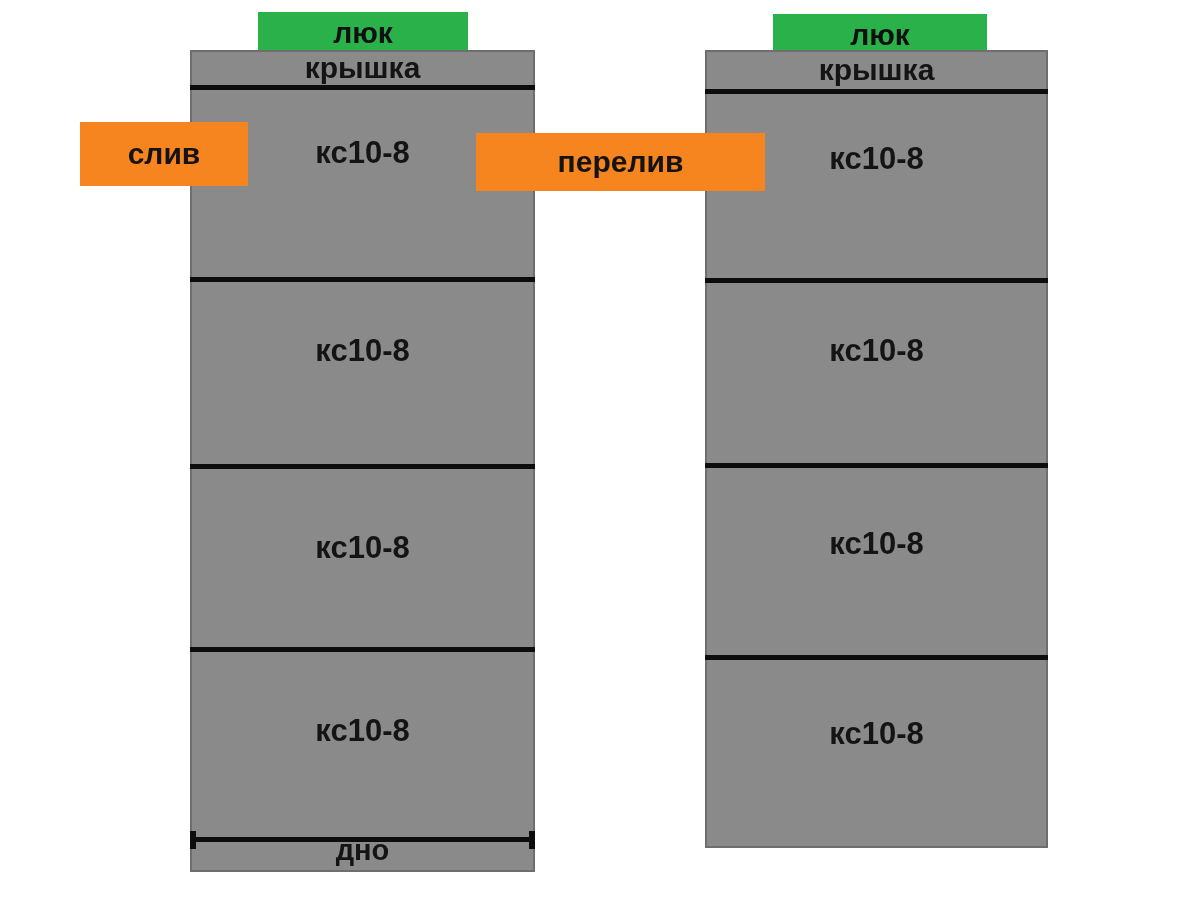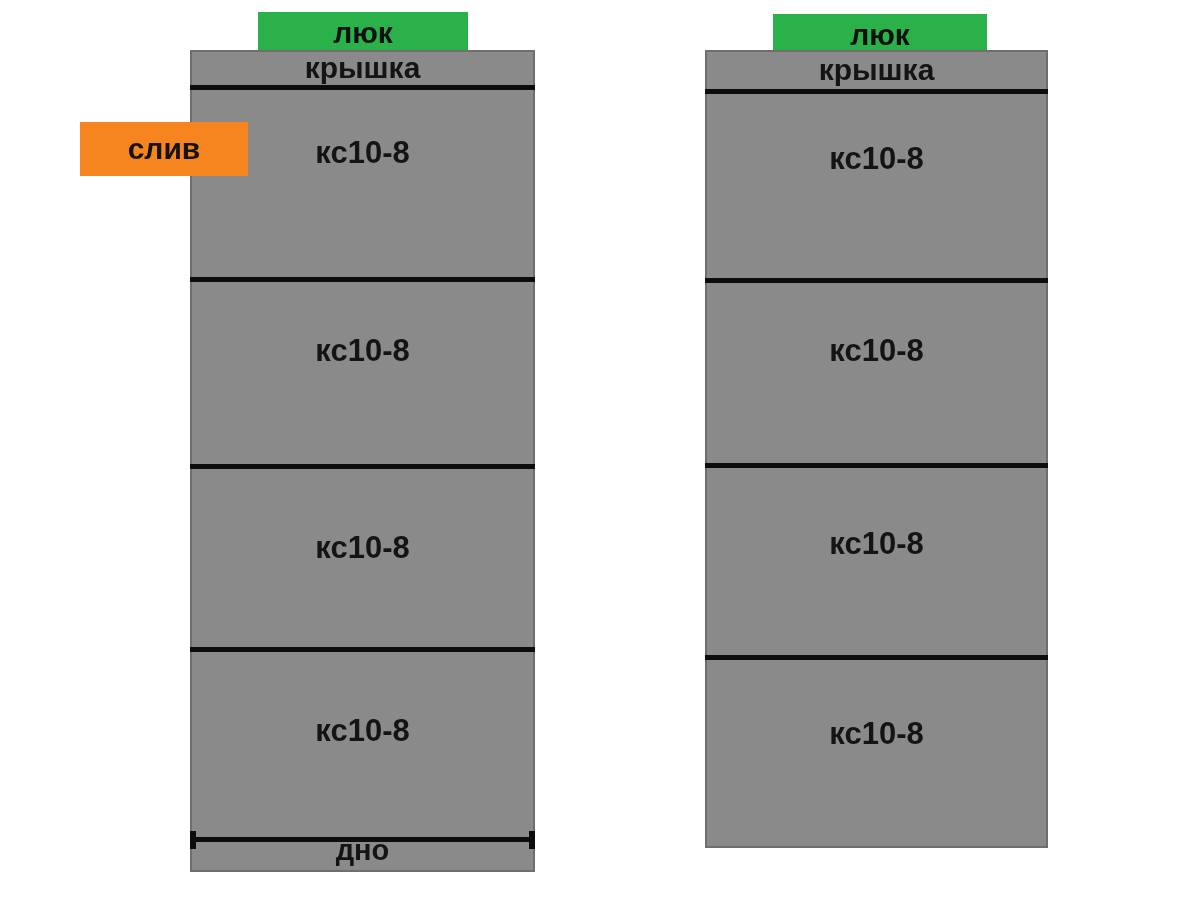--- a/index.html
+++ b/index.html
@@ -74,21 +74,21 @@
   .tick-right { right: 0px; }
 
   
   .pipe {
     position: absolute;
     background: var(--pipe-orange, #f6851f);
     display: flex; align-items: center; justify-content: center;
     font-weight: bold; font-size: 30px; color: #131313;
     z-index: 4;
   }
-  .pipe-drain    { left: 80px;  top: 122px; width: 168px; height: 54px; }
+  .pipe-drain    { left: 80px;  top: 122px; width: 168px; height: 64px; }
   .pipe-overflow { left: 476px; top: 133px; width: 289px; height: 58px; }
 </style>
 </head>
 <body>
 
 <div class="stage">
 
   <div class="hatch hatch-left">
     <span>люк</span>
   </div>
@@ -133,14 +133,17 @@
       <span>кс10-8</span>
     </div>
     <div class="row ring-row r-s4">
       <span>кс10-8</span>
     </div>
   </div>
 
   <div class="pipe pipe-drain">
     <span>слив</span>
   </div>
+  <div class="pipe pipe-overflow">
+    <span>перелив</span>
+  </div>
 
 </div>
 
 </body></html>

